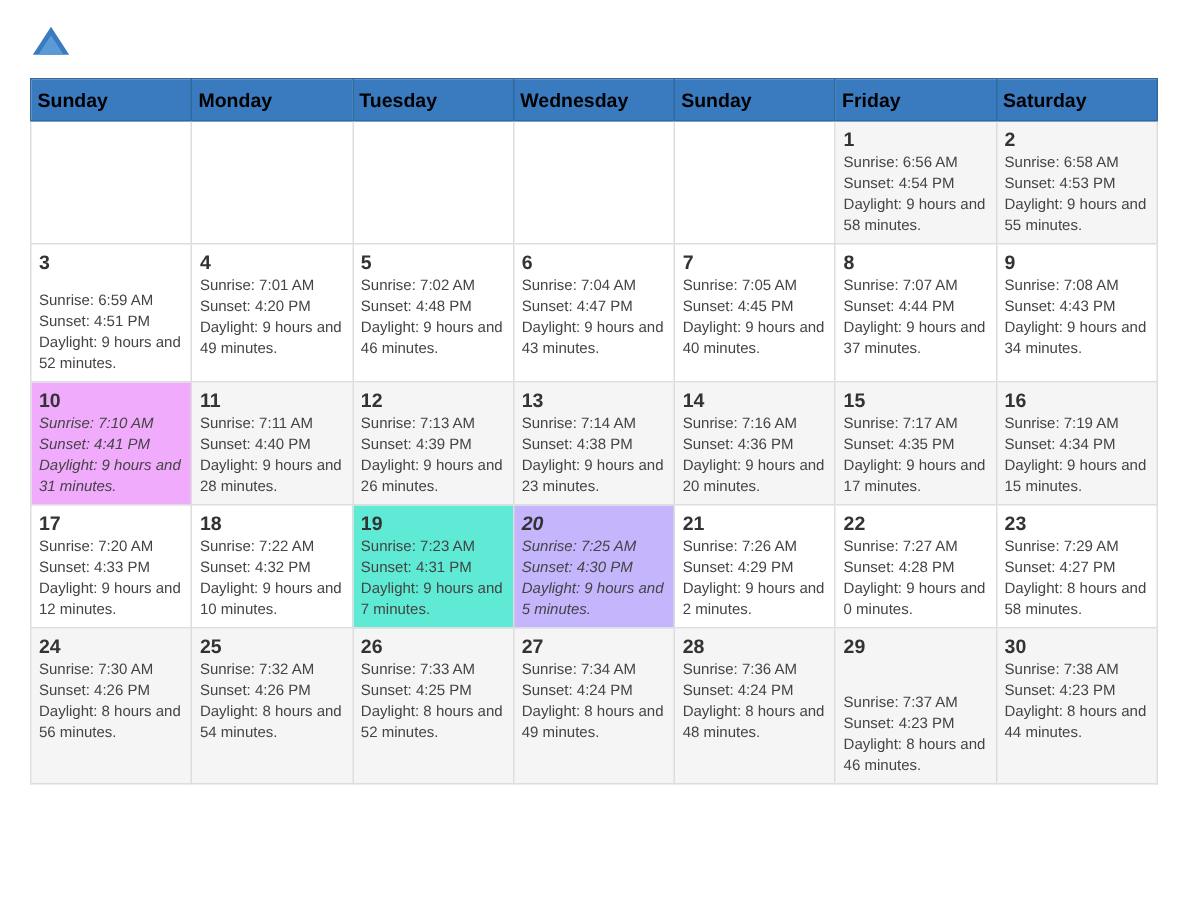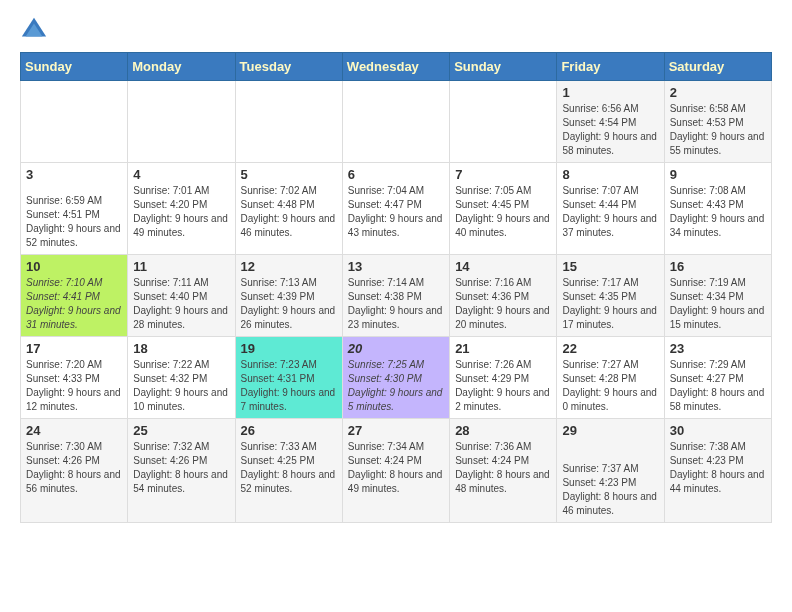--- a/index.html
+++ b/index.html
@@ -52,21 +52,21 @@
       font-size: 16px;
       color: #555;
     }
     table {
       width: 100%;
       border-collapse: collapse;
       table-layout: fixed;
     }
     thead tr {
       background: #3a7abf;
-      color: #fef9c3;
+      color: #000000;
     }
     thead th {
       padding: 6px 4px;
       font-size: 13px;
       font-weight: bold;
       text-align: left;
       border: 1px solid #2d6aa0;
     }
     tbody tr {
       vertical-align: top;
@@ -191,21 +191,21 @@
 Daylight: 9 hours and 37 minutes.</div>
         </td>
         <td style="background: rgb(255, 255, 255);">
           <span class="day-number">9</span>
           <div class="day-info" style="white-space: pre-line;">Sunrise: 7:08 AM
 Sunset: 4:43 PM
 Daylight: 9 hours and 34 minutes.</div>
         </td>
       </tr>
       <tr>
-        <td style="background: #bef264;">
+        <td style="background: #f0abfc;">
           <span class="day-number">10</span>
           <div class="day-info" style="white-space: pre-line; font-style: italic;">Sunrise: 7:10 AM
 Sunset: 4:41 PM
 Daylight: 9 hours and 31 minutes.</div>
         </td>
         <td style="background: rgb(245, 245, 245);">
           <span class="day-number">11</span>
           <div class="day-info" style="white-space: pre-line;">Sunrise: 7:11 AM
 Sunset: 4:40 PM
 Daylight: 9 hours and 28 minutes.</div>

